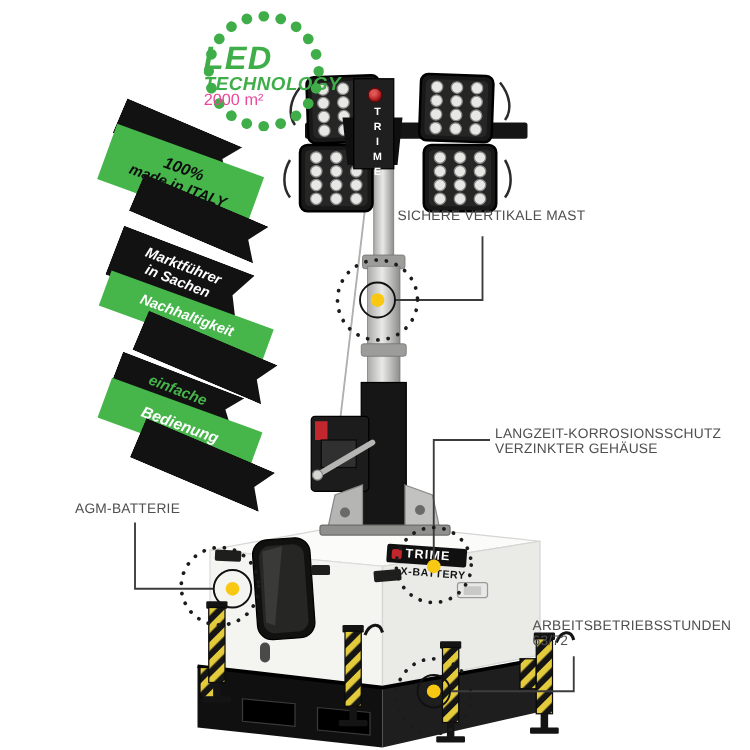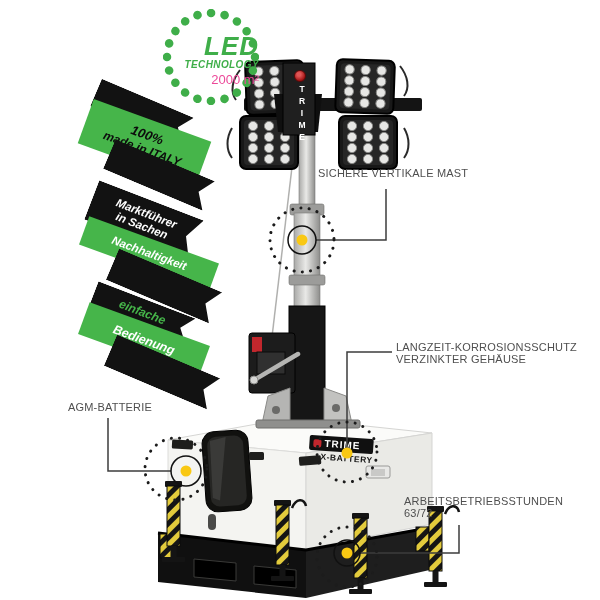--- a/index.html
+++ b/index.html
@@ -2,25 +2,25 @@
 <html><head>
 <meta charset="utf-8">
 <style>
   html,body{margin:0;padding:0;background:#fff;}
   .stage{position:relative;width:600px;height:600px;background:#ffffff;overflow:hidden;
          font-family:"Liberation Sans",sans-serif;}
   .abs{position:absolute;}
   svg{display:block;}
 
   
-  .badge{position:absolute;left:163px;top:9px;width:96px;height:96px;text-align:right;}
+  .badge{position:absolute;left:163px;top:9px;width:96px;height:96px;text-align:left;}
   .badge-ring{position:absolute;left:0;top:0;}
   .badge-title{position:absolute;left:0;top:22px;width:96px;font-size:26px;font-weight:bold;
                font-style:italic;color:#3fae49;letter-spacing:1px;}
-  .badge-subtitle{position:absolute;left:0;top:50px;width:96px;font-size:10px;font-weight:bold;
+  .badge-subtitle{position:absolute;left:0;top:50px;width:96px;font-size:15px;font-weight:bold;
                font-style:italic;color:#3fae49;letter-spacing:.4px;}
   .badge-coverage{position:absolute;left:0;top:63px;width:96px;font-size:13px;font-weight:normal;
                color:#ec4899;}
 
   
   .ribbon{position:absolute;width:145px;height:115px;}
   .rb-bar{position:absolute;display:flex;flex-direction:column;align-items:center;
           justify-content:center;font-style:italic;font-weight:bold;line-height:1.15;}
   .rb-black{background:#121212;color:#fff;}
   .rb-green{background:#46b54a;color:#fff;}
@@ -200,22 +200,22 @@
       <circle cx="186" cy="471" r="5.5"></circle>
       <circle cx="347" cy="553" r="5.5"></circle>
     </g>
   </svg>
 
   <div class="callout-label" style="left:318px;top:167px">SICHERE VERTIKALE MAST</div>
   <div class="callout-label" style="left:396px;top:341px">
     <div>LANGZEIT-KORROSIONSSCHUTZ</div>
     <div>VERZINKTER GEHÄUSE</div>
   </div>
-  <div class="callout-label" style="left:60px;top:401px;width:100px;text-align:center">AGM-BATTERIE</div>
-  <div class="callout-label" style="left:404px;top:495px">
+  <div class="callout-label" style="left:60px;top:401px;width:100px;">AGM-BATTERIE</div>
+  <div class="callout-label" style="left:426px;top:495px">
     <div>ARBEITSBETRIEBSSTUNDEN</div>
     <div>63/72</div>
   </div>
 
   <div class="badge">
     <svg class="badge-ring" width="96" height="96" viewBox="0 0 96 96">
       <circle cx="48" cy="48" r="44" fill="none" stroke="#3fae49" stroke-width="8.5" stroke-linecap="round" stroke-dasharray="0.1 13.7"></circle>
     </svg>
     <div class="badge-title">LED</div>
     <div class="badge-subtitle">TECHNOLOGY</div>

